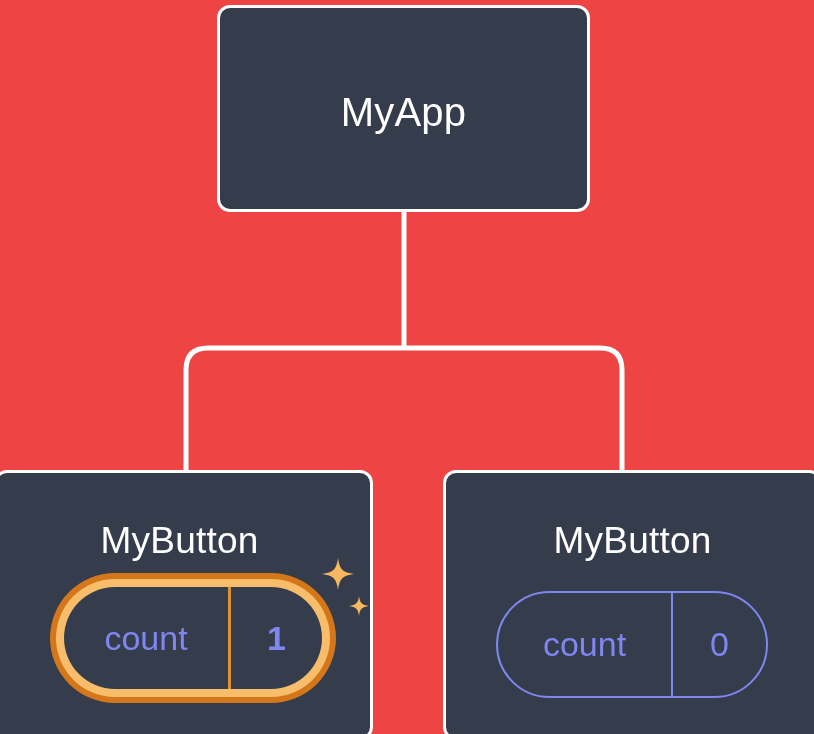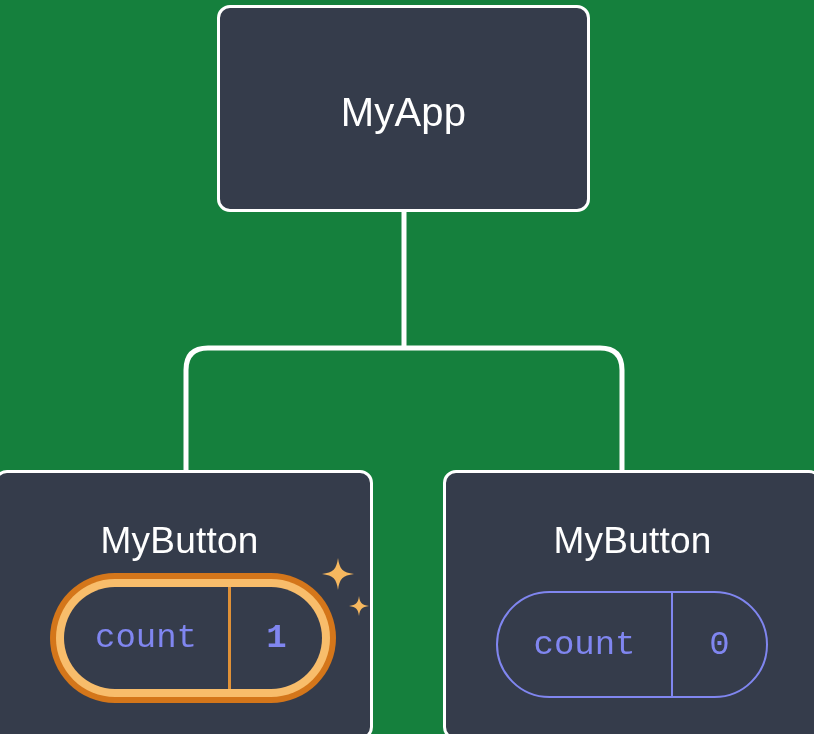--- a/index.html
+++ b/index.html
@@ -10,21 +10,21 @@
     width: 814px;
     height: 734px;
     overflow: hidden;
     font-family: "Liberation Sans", "DejaVu Sans", sans-serif;
   }
 
   #canvas {
     position: relative;
     width: 814px;
     height: 734px;
-    background: #15803d;
+    background: #ef4444;
   }
 
   
   .connectors {
     position: absolute;
     left: 0;
     top: 0;
     width: 814px;
     height: 734px;
     pointer-events: none;
@@ -94,21 +94,20 @@
     display: flex;
     align-items: stretch;
   }
 
   .pill-cell {
     display: flex;
     align-items: center;
     justify-content: center;
     box-sizing: border-box;
     white-space: nowrap;
-    font-family: Liberation Mono, monospace;
   }
 
   
   .state-pill.plain {
     left: 50px;
     top: 118px;
     width: 272px;
     height: 107px;
     border: 2px solid #8086f0;
     border-radius: 54px;

